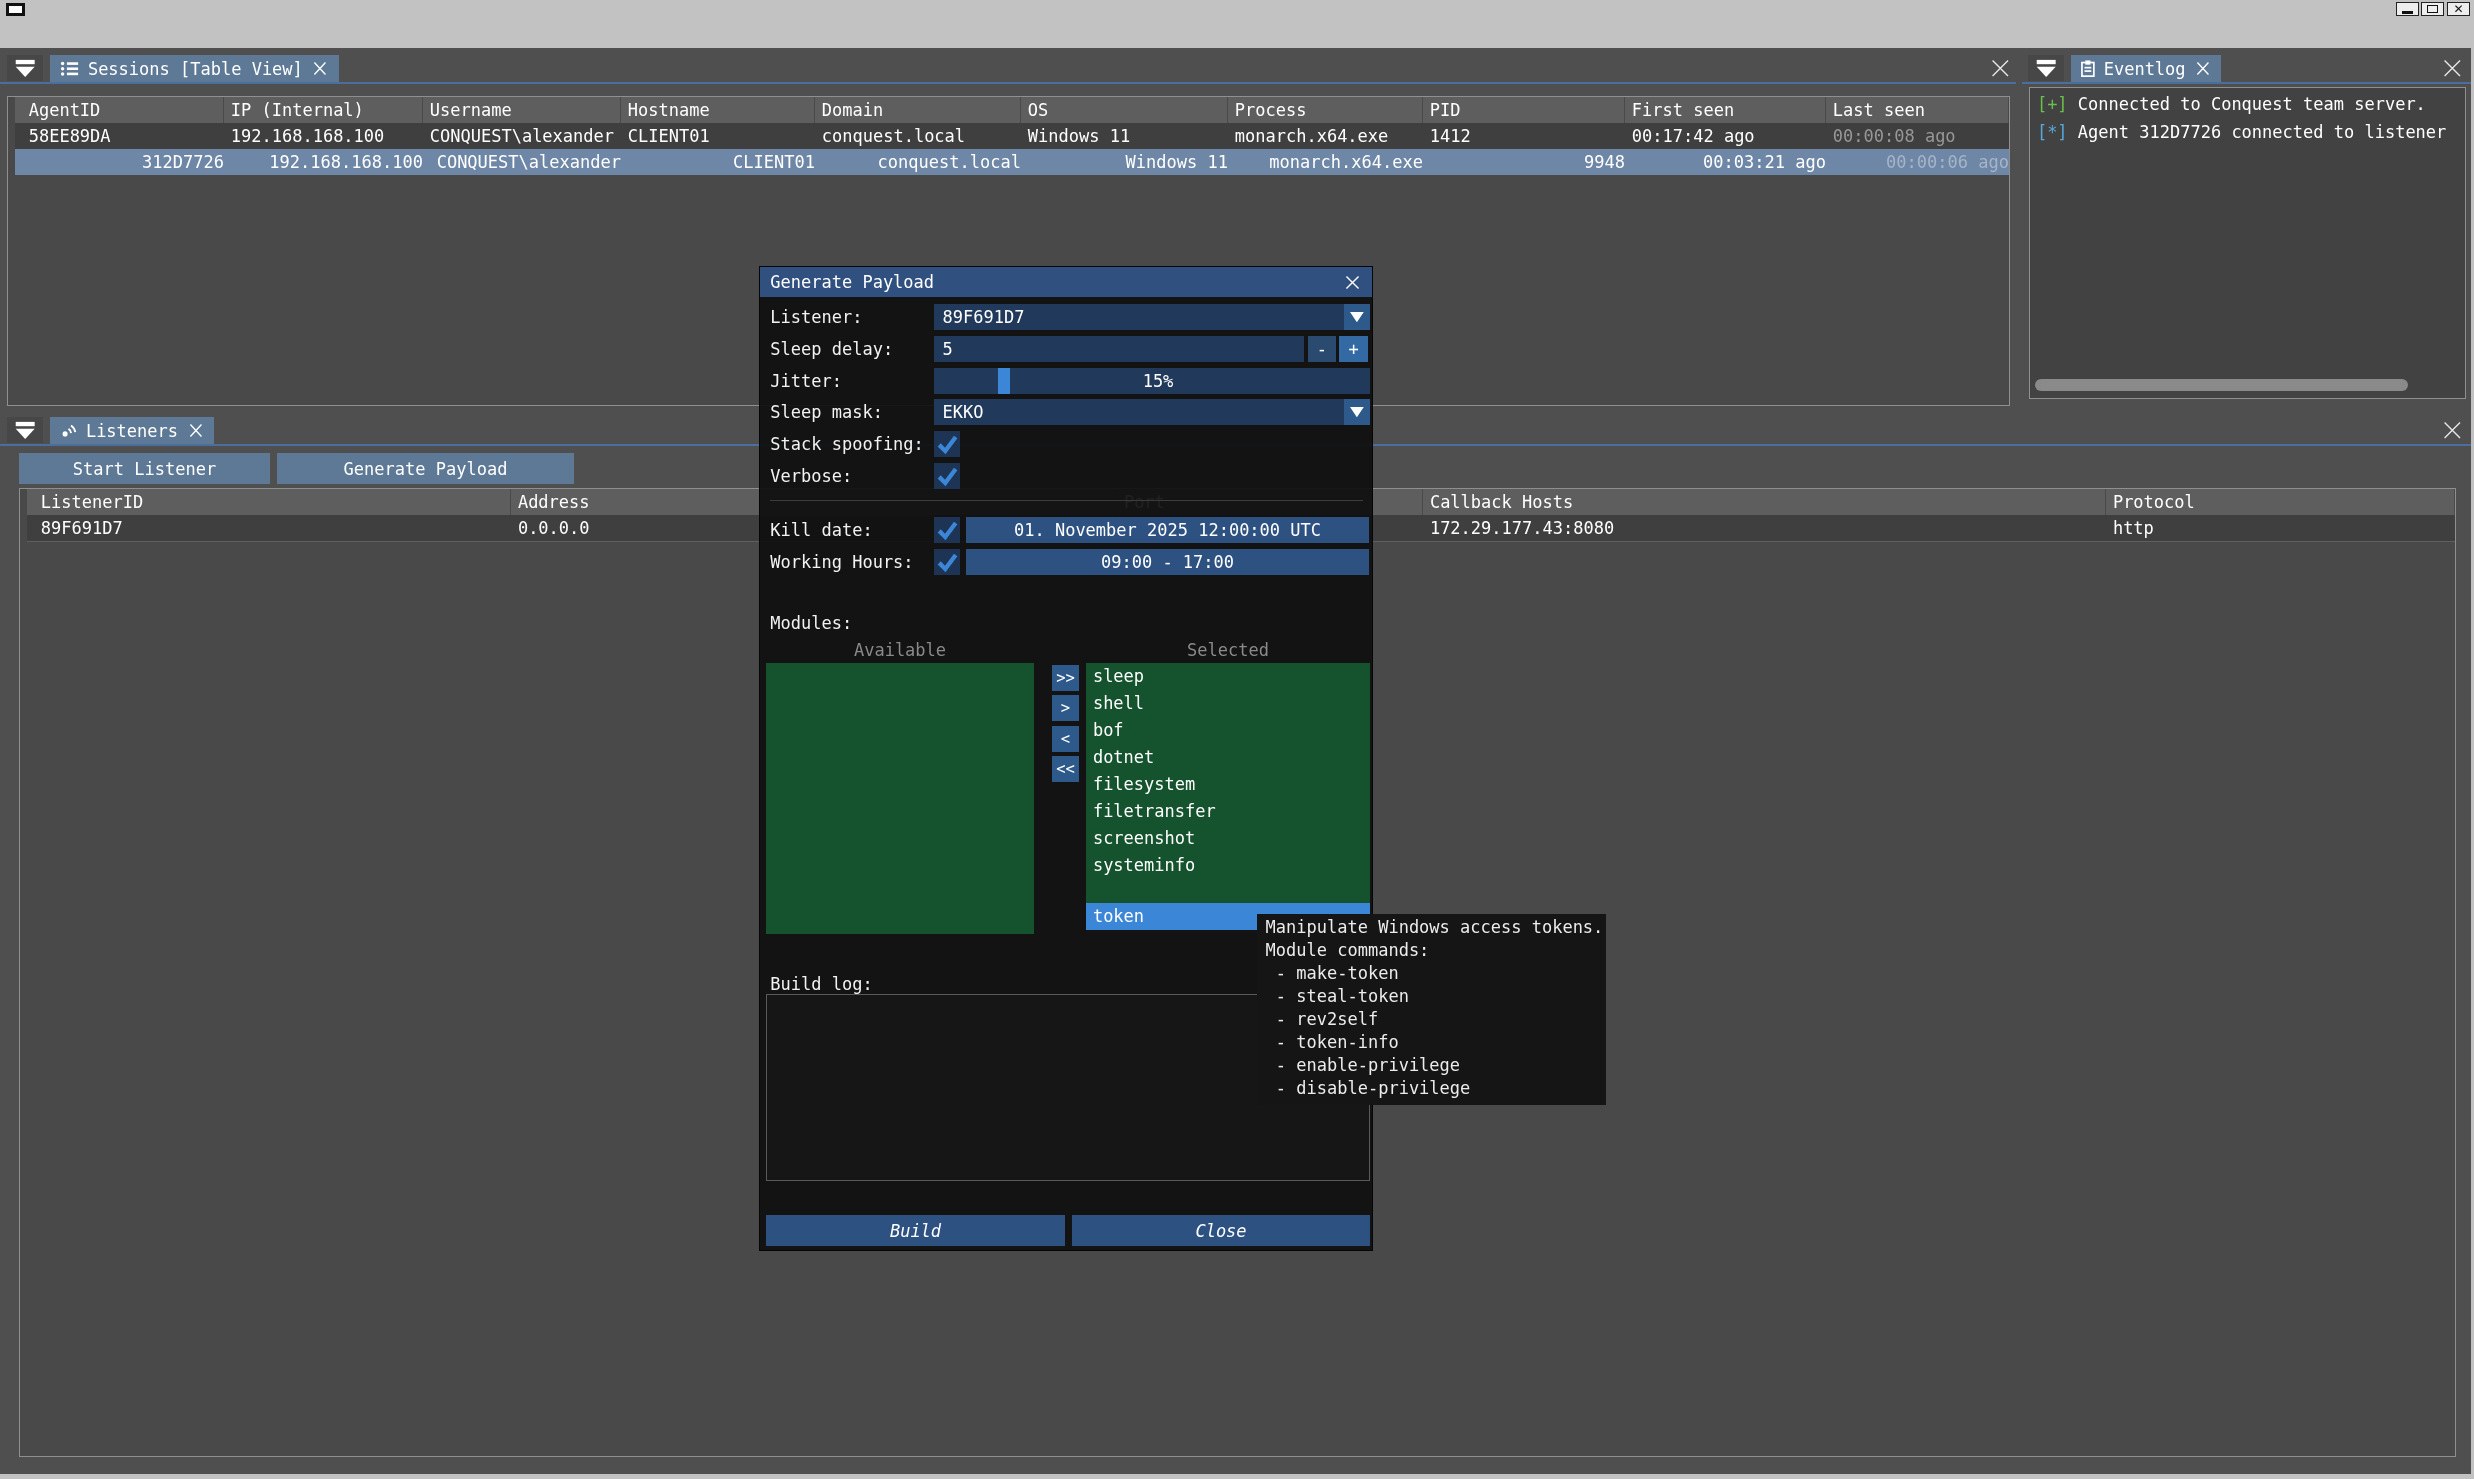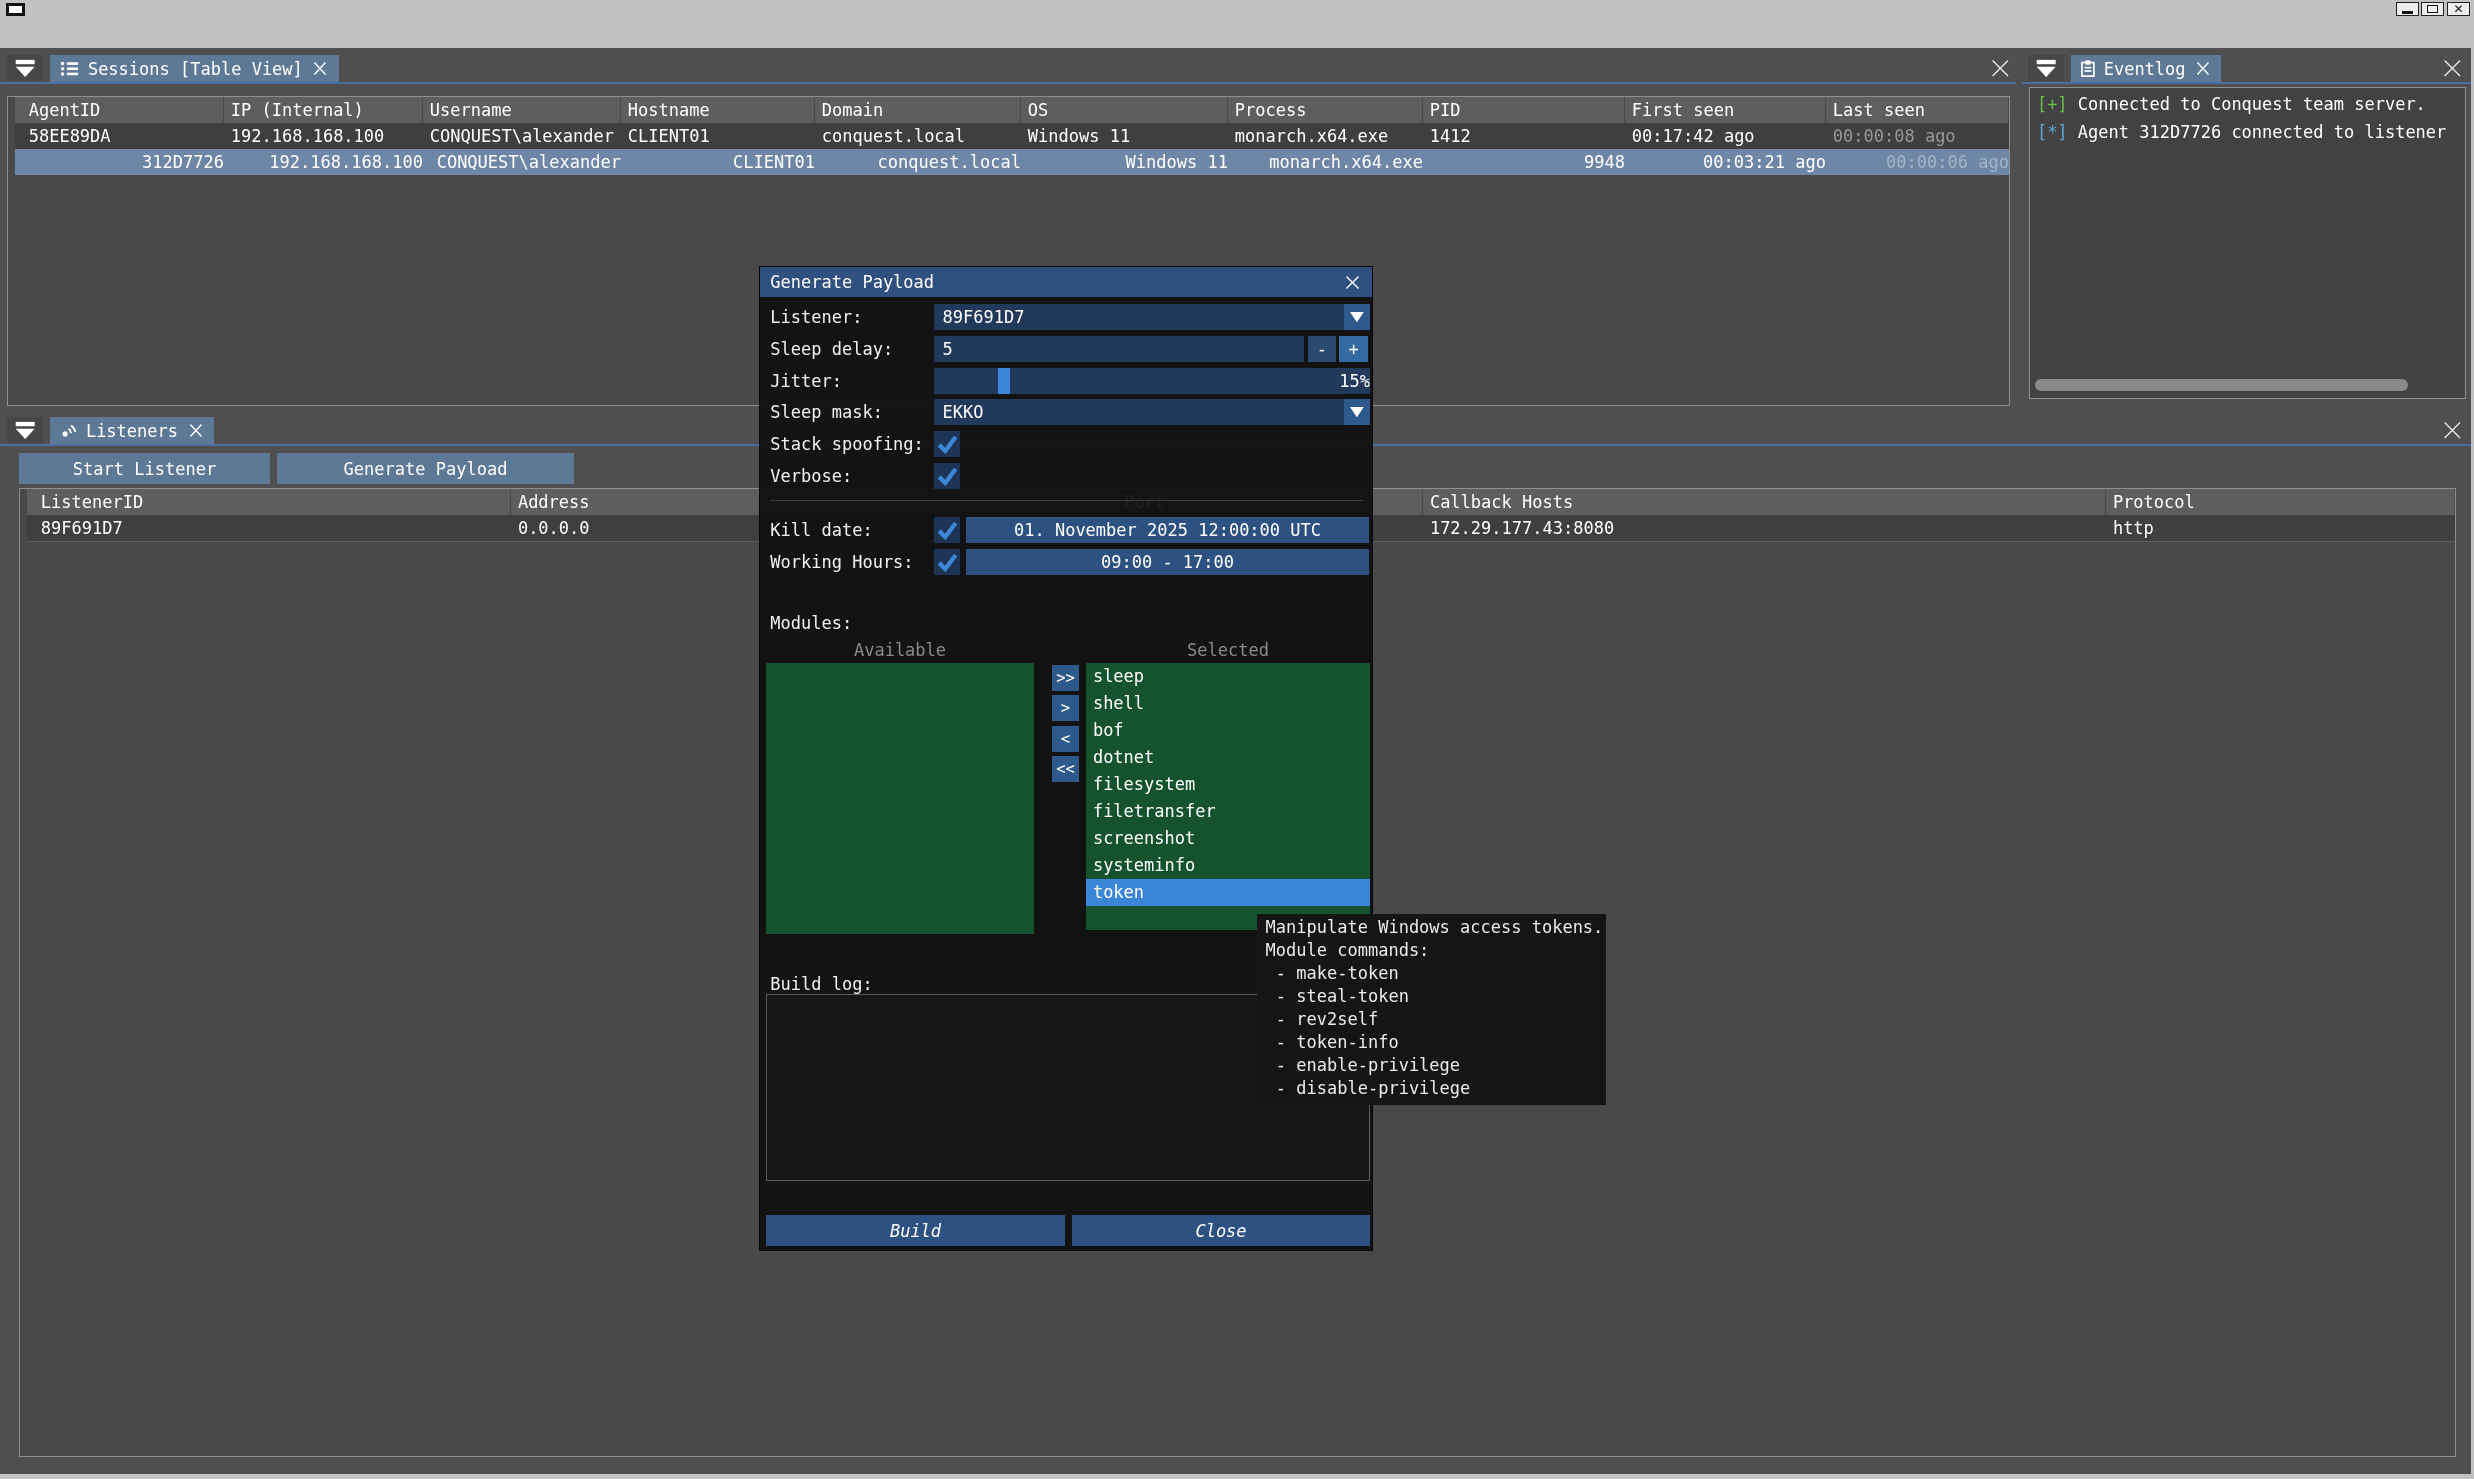--- a/index.html
+++ b/index.html
@@ -57,30 +57,30 @@
   .dlg-label{position:absolute;left:10.3px;font-size:17px;line-height:26px;color:#f2f2f2;white-space:nowrap;}
   .field{position:absolute;left:174px;width:436px;height:26px;background:#21395a;box-sizing:border-box;
          font-size:17px;line-height:26px;}
   .field .val{padding-left:8.6px;}
   .dd-btn{position:absolute;right:0;top:0;width:26px;height:26px;background:#2d5a8a;
           display:flex;align-items:center;justify-content:center;cursor:pointer;}
   .spin-field{width:370px;}
   .spin-btn{position:absolute;top:0;width:27.5px;height:26px;display:flex;align-items:center;justify-content:center;
             font-size:17px;cursor:pointer;}
   .slider{cursor:pointer;}
-  .slider .pct{position:absolute;left:0;right:0;text-align:right;padding-left:12px;}
+  .slider .pct{position:absolute;left:0;right:0;text-align:center;padding-left:12px;}
   .slider .handle{position:absolute;top:0;width:12px;height:26px;background:#3c86d8;}
   .checkbox{position:absolute;width:26px;height:26px;background:#1e3454;display:flex;align-items:center;justify-content:center;cursor:pointer;}
   .datefield{position:absolute;left:206px;width:403px;height:26px;background:#2d5180;
              font-size:17px;line-height:26px;text-align:center;cursor:pointer;}
   .sep{position:absolute;left:10.3px;width:593px;height:0.9px;background:#3c3c3c;}
   .col-header{position:absolute;font-size:17px;color:#8a8a8a;width:268px;text-align:center;}
   .listbox{position:absolute;background:#14532d;overflow:hidden;}
   .lb-item{height:27px;line-height:27px;font-size:17px;padding-left:6.9px;cursor:pointer;white-space:nowrap;}
-  .lb-item.hl{background:#3c86d8;}
+  .lb-item.hl{background:#3c86d8;margin-top:24px;}
   .xfer-btn{position:absolute;left:292px;width:27px;height:26px;background:#2d5a8a;
             display:flex;align-items:center;justify-content:center;font-size:15.5px;cursor:pointer;}
   .buildlog-box{position:absolute;left:6px;top:727px;width:604px;height:187px;border:0.9px solid #5a5a5a;
                 background:#161616;box-sizing:border-box;}
   .dlg-btn{position:absolute;top:948px;height:31px;background:#2d5180;display:flex;align-items:center;
            justify-content:center;font-size:17px;cursor:pointer;font-style:italic;}
   
   .tooltip{position:absolute;left:1257px;top:914px;width:349px;height:191px;background:#151515;
            z-index:9;font-size:17px;line-height:23px;padding:1.7px 8.6px;box-sizing:border-box;color:#ececec;}
   .tooltip div{white-space:pre;}

